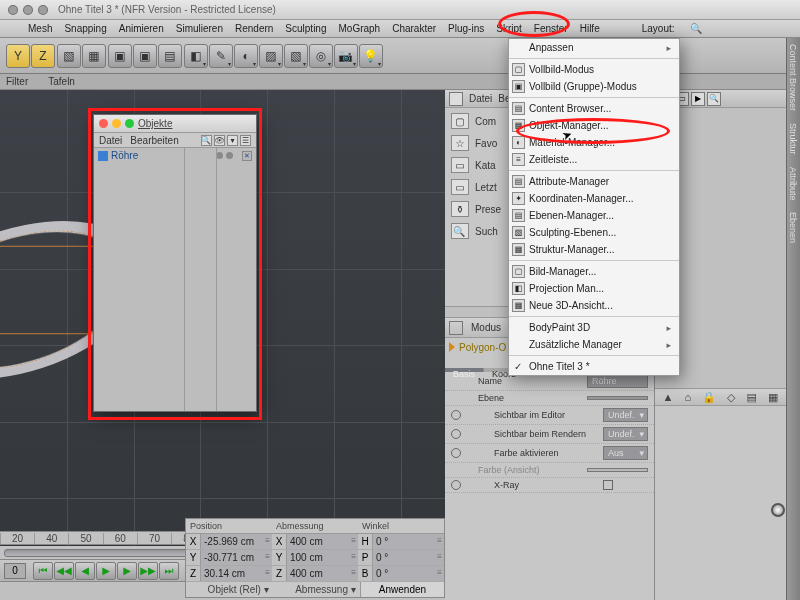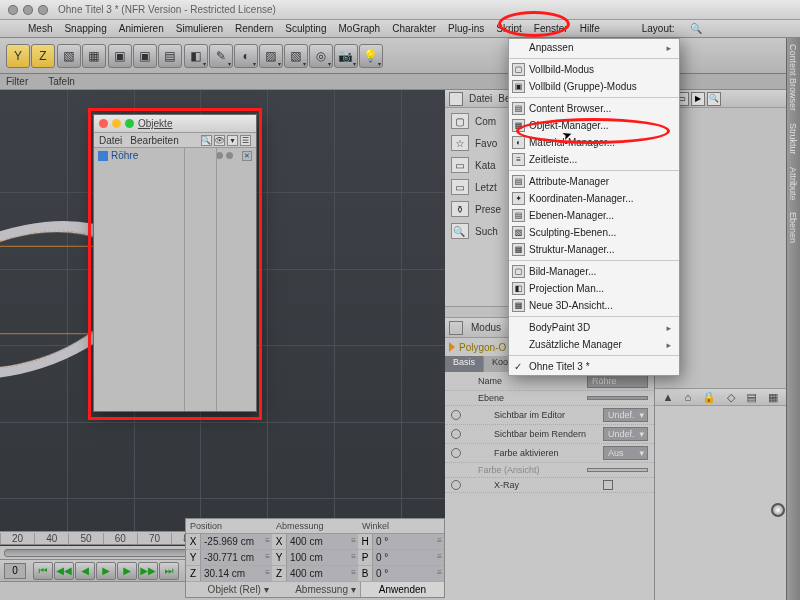--- a/index.html
+++ b/index.html
@@ -86,21 +86,21 @@
 .cb-row .ri { width:18px; height:16px; border:1px solid #888; background:#e0e0e0; display:flex; align-items:center; justify-content:center; font-size:10px; }
 
 .cb-dots { height:12px; border-top:1px solid #999; border-bottom:1px solid #999; background:#c0c0c0; display:flex; justify-content:flex-end; gap:3px; align-items:center; padding:0 6px; }
 .cb-dots span { width:9px; height:9px; border:1px solid #777; }
 
 .modes { height:20px; background:linear-gradient(#d2d2d2,#bcbcbc); display:flex; align-items:center; padding:0 4px; gap:8px; color:#333; border-bottom:1px solid #999; }
 .modes .ic { width:14px; height:14px; border:1px solid #777; }
 .polycrumb { height:18px; display:flex; align-items:center; padding:0 4px; gap:4px; color:#8b6f00; background:#c7c7c7; }
 .polycrumb .tri { width:0; height:0; border-left:6px solid #d68a1d; border-top:5px solid transparent; border-bottom:5px solid transparent; }
 .tabs { height:16px; display:flex; }
-.tab { padding:1px 8px; background:#a8a8a8; color:#333; border-right:1px solid #8a8a8a; font-size:9px; }
+.tab { padding:1px 8px; background:#a8a8a8; color:#333; border-right:1px solid #8a8a8a; font-size:9px;margin-top:12px; }
 .tab.act { background:#767880; color:#eee; }
 .panhdr { height:16px; background:#767880; color:#eee; padding:2px 6px; font-weight:bold; font-size:9px; }
 .prow { display:flex; align-items:center; padding:2px 6px; gap:4px; border-bottom:1px dotted #aaa; background:#c7c7c7; }
 .prow label { width:105px; color:#333; font-size:9px;margin-left:27px; }
 .prow .val { flex:1; background:#97979b; color:#ddd; padding:1px 4px; border:1px solid #777; font-size:9px; position:relative; }
 .prow .val.dd::after { content:"▾"; position:absolute; right:3px; }
 .prow .radio { width:10px; height:10px; border:1px solid #666; border-radius:50%; margin-right:2px; }
 .prow .chk { width:10px; height:10px; border:1px solid #666; margin-right:2px; }
 
 

